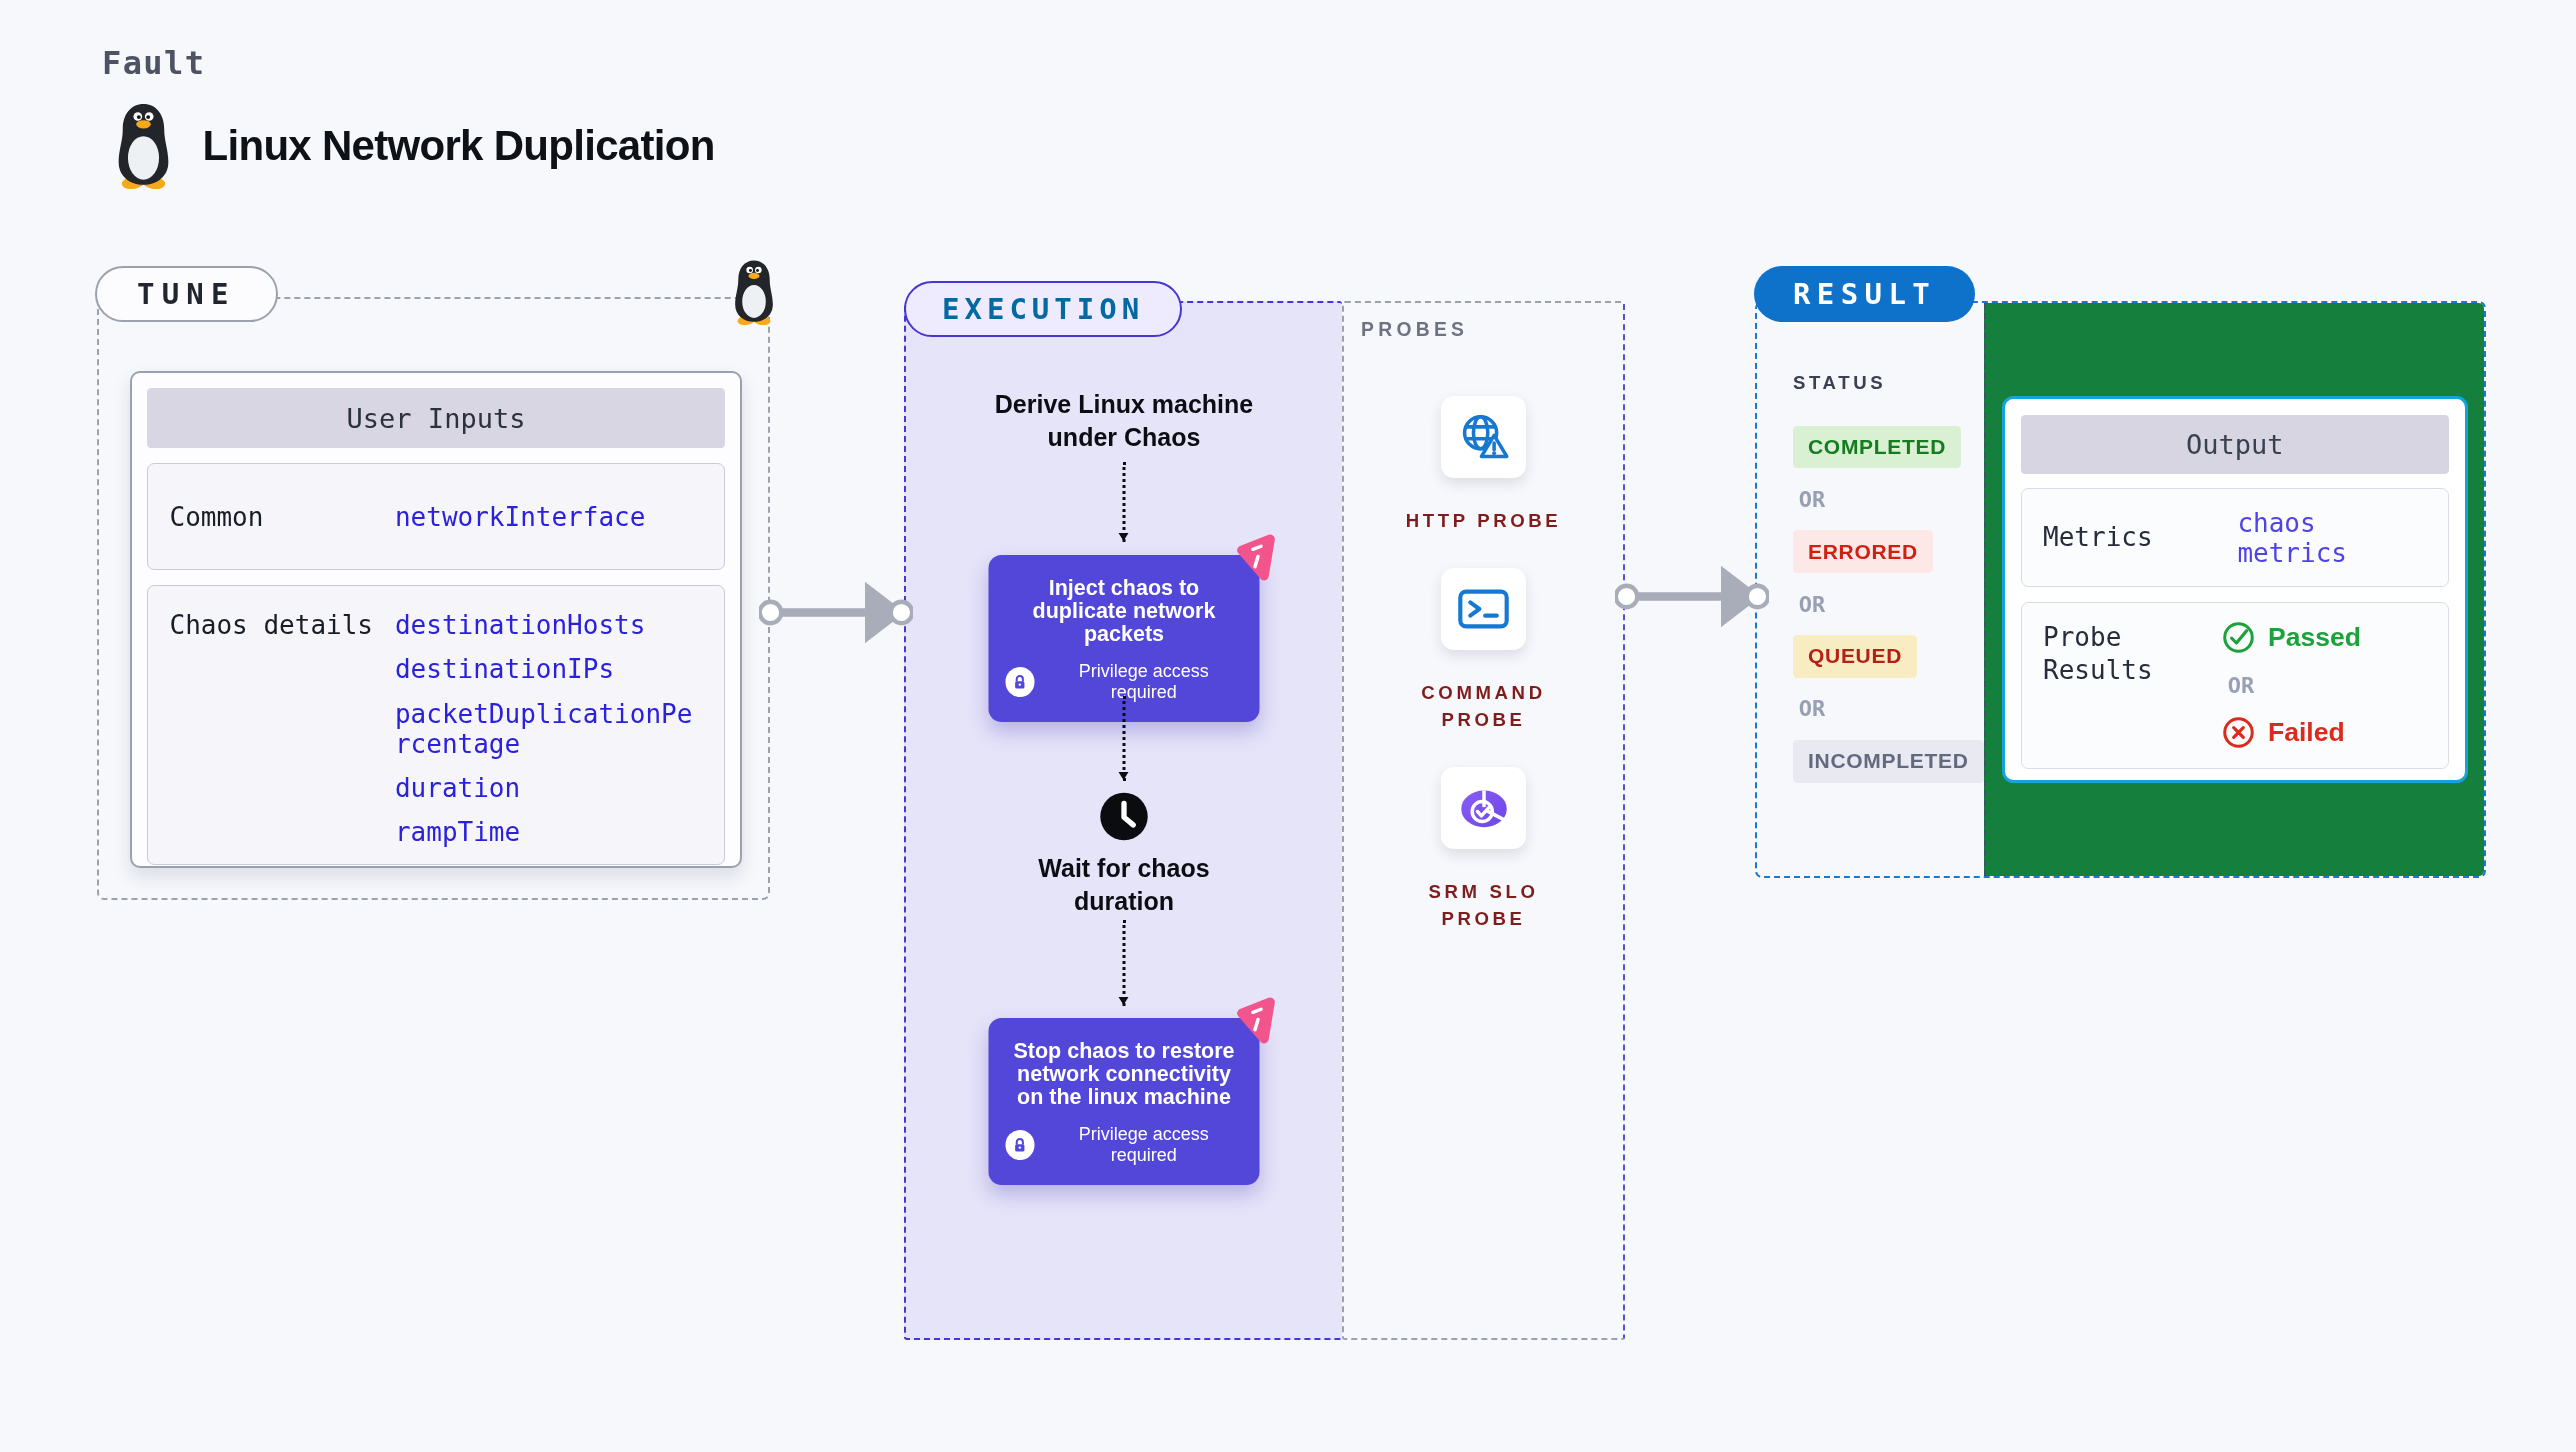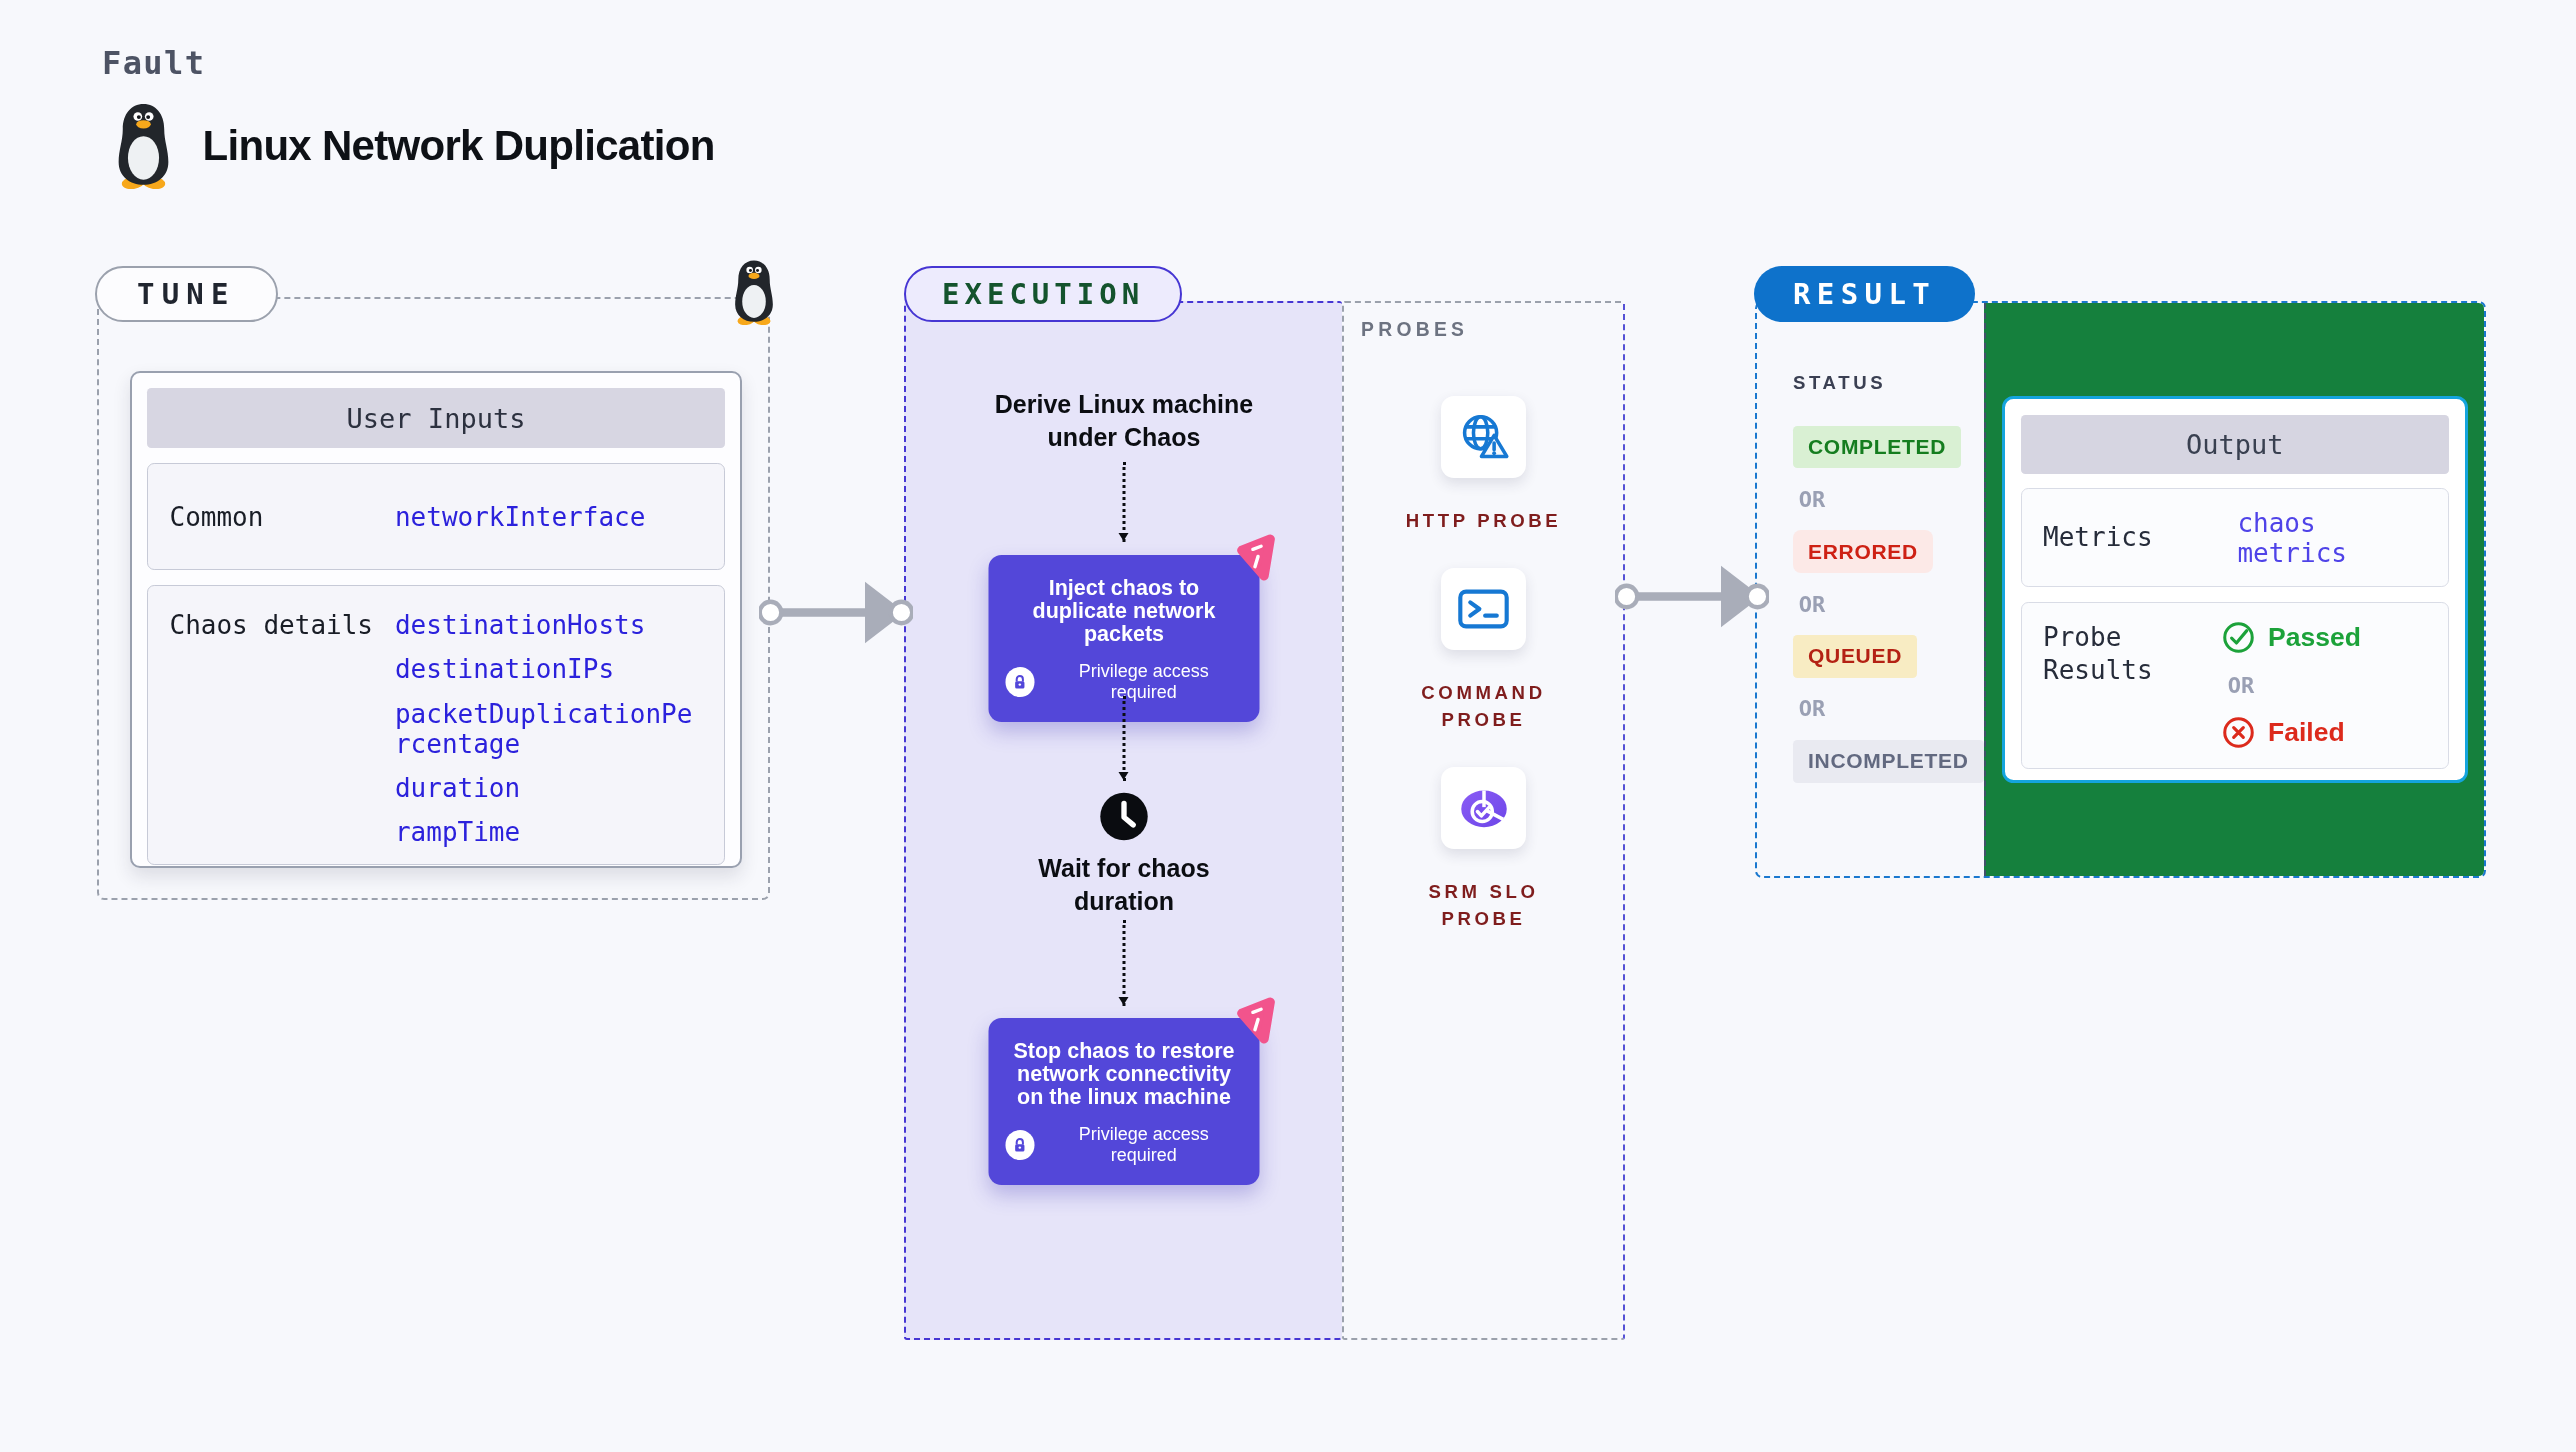--- a/index.html
+++ b/index.html
@@ -41,21 +41,21 @@
   .input-row.second { flex:1; align-items:flex-start; padding-top:24px; }
   .row-label { width:236px; font-size:26px; color:#191d26; }
   .row-values { width:322px; display:flex; flex-direction:column; gap:14.3px; font-size:26px; color:#2b21dc; line-height:30px; overflow-wrap:anywhere; }
 
   
   .h-arrow { position:absolute; z-index:4; }
 
   
   .exec-box { left:904px; top:301px; width:438px; height:1039px; background:#e6e4f9;
     border:2.9px dashed #4636d3; border-right:none; border-radius:2.9px; }
-  .exec-badge { left:904px; top:266px; padding:0 36px; background:#edebfd; border:2.9px solid #4636d3; color:#14532d; letter-spacing:5px; }
+  .exec-badge { left:904px; top:281px; padding:0 36px; background:#edebfd; border:2.9px solid #4636d3; color:#0369a1; letter-spacing:5px; }
   .flow-item { position:absolute; left:50%; transform:translateX(-50%); }
   .step-text { text-align:center; font-weight:bold; font-size:25px; line-height:33px; color:#0b0d12; }
   .vdots { width:0; border-left:3.6px dotted #0b0d12; position:absolute; left:50%; transform:translateX(-50%); }
   .vdots::after { content:''; position:absolute; bottom:-4.3px; left:-7.5px;
     border:5.7px solid transparent; border-top:8.6px solid #0b0d12; }
   .chaos-step {
     position:absolute; left:50%; transform:translateX(-50%);
     width:271px; background:#5347d9; border-radius:13px; color:#fff;
     padding:21.5px 17px 18.6px; text-align:center;
     box-shadow:0 10px 20px rgba(60,50,180,.28);
@@ -290,21 +290,21 @@
 
   <svg class="h-arrow" style="left:1615px; top:550px;" width="154" height="93" viewBox="0 0 215 130">
       <use href="#h-arrow-sym"></use>
     </svg>
 
   <div class="panel result-box">
     <div class="status-col">
       <div class="status-label">STATUS</div>
       <div class="status-badge" style="background-color: rgb(217, 240, 211); color: rgb(21, 125, 31);">COMPLETED</div>
       <div class="or-sep mono">OR</div>
-      <div class="status-badge" style="background-color: rgb(252, 233, 231); color: rgb(206, 33, 20); border-radius: 8px;">ERRORED</div>
+      <div class="status-badge" style="background-color: rgb(252, 233, 231); color: rgb(206, 33, 20);">ERRORED</div>
       <div class="or-sep mono">OR</div>
       <div class="status-badge" style="background-color: rgb(248, 236, 195); color: rgb(180, 33, 20);">QUEUED</div>
       <div class="or-sep mono">OR</div>
       <div class="status-badge" style="background-color: rgb(233, 234, 241); color: rgb(98, 105, 128);">INCOMPLETED</div>
     </div>
     <div class="output-area">
       <div class="output-card">
         <div class="output-header mono">Output</div>
         <div class="out-row metrics">
           <div class="out-label mono">Metrics</div>

